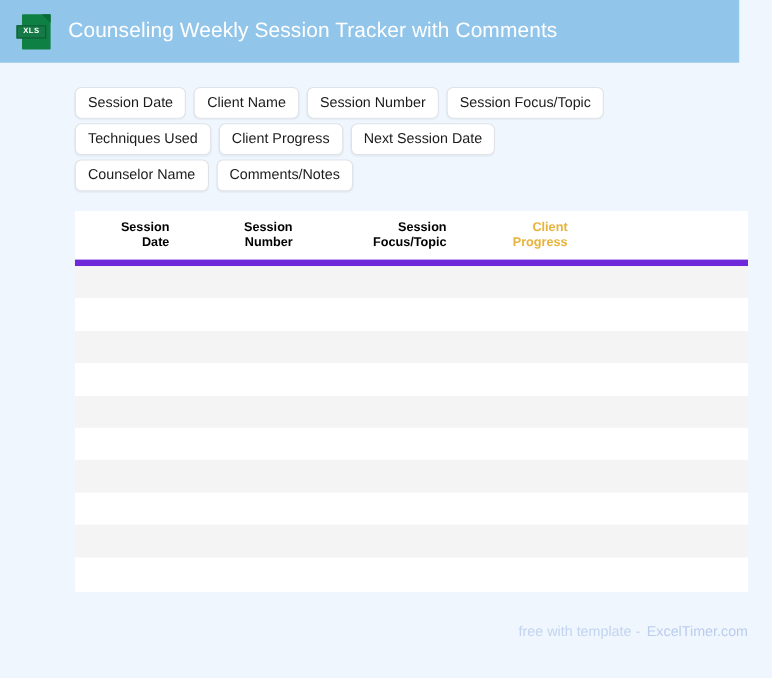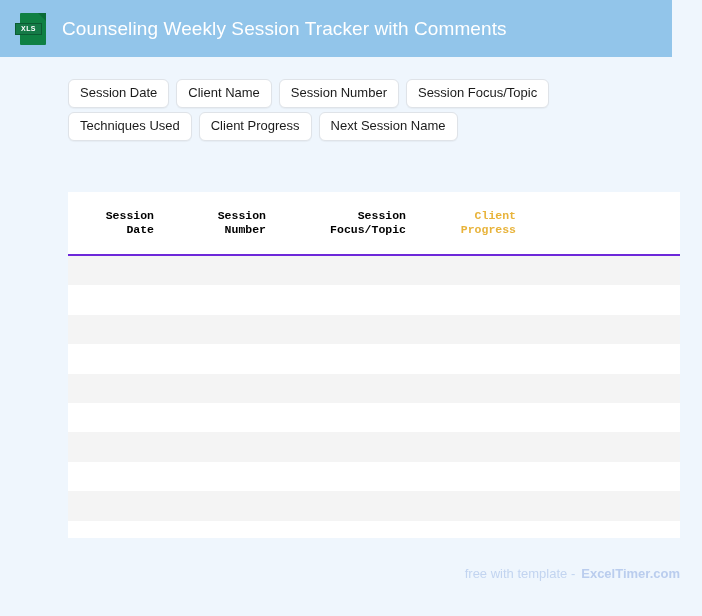--- a/index.html
+++ b/index.html
@@ -107,26 +107,25 @@
   .table-wrap {
     position: absolute;
     left: 68px;
     top: 192px;
     width: 612px;
     height: 346px;
     background: #ffffff;
     overflow: hidden;
   }
   .thead {
-    height: 64px;
+    height: 50px;
     position: relative;
     background: #ffffff;
-    border-bottom: 2px solid #6d28d9;
-    box-sizing: border-box;
-    font-family: Liberation Mono, monospace;
+    border-bottom: 6px solid #6d28d9;
+    box-sizing: border-box;
   }
   .thead-inner {
     display: flex;
     width: 720px;
     height: 100%;
     align-items: center;
   }
   .th {
     font-size: 11.5px;
     font-weight: bold;
@@ -157,21 +156,21 @@
   
   .footer {
     position: absolute;
     right: 22px;
     top: 566px;
     font-size: 13px;
     color: #c2d4f0;
     white-space: nowrap;
   }
   .footer .brand {
-    font-weight: bold;
+    font-weight: normal;
     color: #bacdee;
     margin-left: 6px;
   }
 </style>
 </head>
 <body>
 
 <div class="header-bar">
   <div class="xls-icon">
     <div class="sheet"></div>
@@ -186,23 +185,27 @@
   <div class="tag-row">
     <div class="tag">Session Date</div>
     <div class="tag">Client Name</div>
     <div class="tag">Session Number</div>
     <div class="tag">Session Focus/Topic</div>
   </div>
 
   <div class="tag-row">
     <div class="tag">Techniques Used</div>
     <div class="tag">Client Progress</div>
-    <div class="tag">Next Session Name</div>
-  </div>
-
+    <div class="tag">Next Session Date</div>
+  </div>
+
+  <div class="tag-row">
+    <div class="tag">Counselor Name</div>
+    <div class="tag">Comments/Notes</div>
+  </div>
 
 </div>
 
 <div class="table-wrap">
 
   <div class="thead">
     <div class="thead-inner">
       <div class="th c0">Session
 Date</div>
       <div class="th c2">Session

